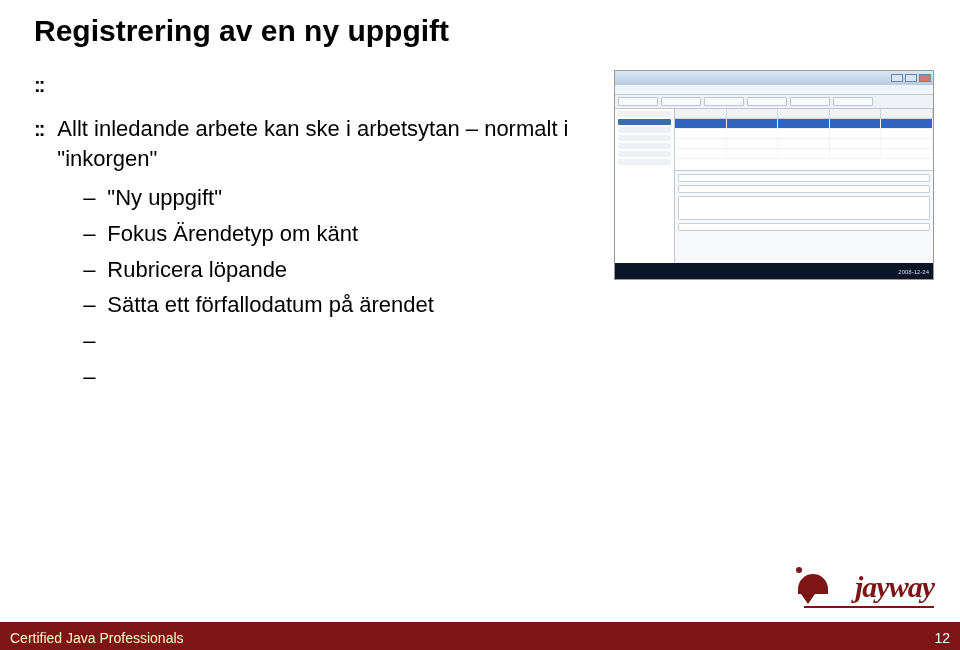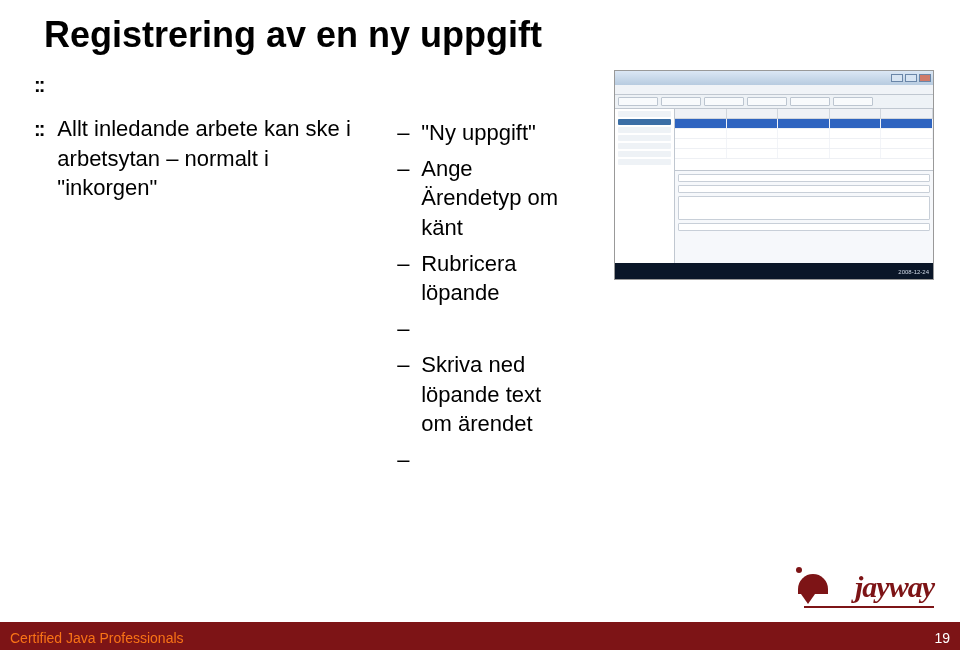--- a/index.html
+++ b/index.html
@@ -1,18 +1,18 @@
 <!DOCTYPE html>
 <html><head>
 <meta charset="utf-8">
 <style>
   * { box-sizing: border-box; margin: 0; padding: 0; }
   html, body { width: 960px; height: 650px; font-family: Arial, Helvetica, sans-serif; background: #fff; overflow: hidden; }
   .slide { position: relative; width: 960px; height: 650px; }
-  .title { position: absolute; top: 14px; left: 44px; font-size: 36px; font-weight: bold; color: #000; text-align: right; }
+  .title { position: absolute; top: 14px; left: 34px; font-size: 30px; font-weight: bold; color: #000; text-align: right; }
   .content { position: absolute; top: 70px; left: 34px; width: 540px; display: flex; flex-direction: column; gap: 14px; }
   .bullet-row { display: flex; align-items: flex-start; gap: 14px; font-size: 22px; line-height: 1.35; }
   .bullet-sym { font-weight: bold; font-size: 20px; line-height: 1.5; letter-spacing: -2px; }
   .sub-list { margin-top: 4px; padding-left: 26px; display: flex; flex-direction: column; gap: 6px; }
   .sub-item { font-size: 22px; display: flex; gap: 10px; }
   .sub-dash { width: 14px; flex-shrink: 0; }
 
   
   .app-thumb { position: absolute; top: 70px; right: 26px; width: 320px; height: 210px; border: 1px solid #999; background: #e8ecf0; overflow: hidden; font-size: 6px; }
   .app-titlebar { height: 14px; background: linear-gradient(#dbe7f5,#b7cbe0); display: flex; justify-content: flex-end; align-items: center; padding-right: 2px; gap: 2px;}
@@ -34,21 +34,21 @@
   .app-grid .grow.sel div { background:#2f64c0;}
   .app-form { flex:1; background:#f6f8fb; padding:3px; display:flex; flex-direction:column; gap:3px;}
   .app-form .fld { height:8px; background:#fff; border:1px solid #c8cfd8; border-radius:1px;}
   .app-form .fld.big { height:24px;}
   .app-status { height:18px; background:#0a1628; display:flex; align-items:center; justify-content:flex-end; padding-right:4px; color:#cfd8e6; font-size:6px;}
 
   
   .footer { position: absolute; left: 0; right: 0; bottom: 0; height: 40px; }
   .footer-bar { position:absolute; left:0; right:0; bottom:24px; height:4px; background:#7d1416;}
   .footer-band { position:absolute; left:0; right:0; bottom:0; height:24px; background:#7d1416; display:flex; align-items:center; justify-content:space-between; padding:0 10px;}
-  .footer-text { color:#f97316; font-size:14px; }
+  .footer-text { color:#fef9c3; font-size:14px; }
   .footer-num { color:#fff; font-size:14px; }
 
   
   .brand { position:absolute; right:26px; bottom:46px; display:flex; align-items:flex-end; gap:21px;}
   .brand-mark { width:42px; height:42px; position:relative; }
   .brand-mark .drop { position:absolute; left:9px; bottom:0; width:0; height:0; border-left:7px solid transparent; border-right:7px solid transparent; border-top:10px solid #7d1416;}
   .brand-mark .ball { position:absolute; left:6px; bottom:10px; width:30px; height:20px; background:#7d1416; border-top-left-radius:20px; border-top-right-radius:20px;}
   .brand-mark .dot { position:absolute; left:4px; top:5px; width:6px; height:6px; background:#7d1416; border-radius:50%;}
   .brand-text { font-family: Georgia, 'Times New Roman', serif; font-style: italic; font-weight: bold; font-size: 30px; color:#7d1416; letter-spacing:-1px;}
   .brand-underline { position:absolute; right:26px; bottom:42px; width:130px; height:2px; background:#7d1416;}
@@ -61,41 +61,41 @@
   <div class="title">Registrering av en ny uppgift</div>
 
   <div class="content">
 
     <div class="bullet-row">
       <div class="bullet-sym">::</div>
     </div>
 
     <div class="bullet-row">
       <div class="bullet-sym">::</div>
-      <div style="display:flex; gap:20px;">
+      <div style="display:flex; flex-direction:column; gap:6px;">
         <div>Allt inledande arbete kan ske i arbetsytan – normalt i "inkorgen"</div>
         <div class="sub-list">
           <div class="sub-item">
             <div class="sub-dash">–</div>
             <div>"Ny uppgift"</div>
           </div>
           <div class="sub-item">
             <div class="sub-dash">–</div>
-            <div>Ange Ärendetyp om känt</div>
+            <div>Fokus Ärendetyp om känt</div>
           </div>
           <div class="sub-item">
             <div class="sub-dash">–</div>
             <div>Rubricera löpande</div>
           </div>
           <div class="sub-item">
             <div class="sub-dash">–</div>
+            <div>Sätta ett förfallodatum på ärendet</div>
           </div>
           <div class="sub-item">
             <div class="sub-dash">–</div>
-            <div>Skriva ned löpande text om ärendet</div>
           </div>
           <div class="sub-item">
             <div class="sub-dash">–</div>
           </div>
         </div>
       </div>
     </div>
   </div>
 
   <div class="app-thumb">
@@ -181,17 +181,17 @@
       <div class="drop"></div>
     </div>
     <div class="brand-text">jayway</div>
   </div>
   <div class="brand-underline"></div>
 
   <div class="footer">
     <div class="footer-bar"></div>
     <div class="footer-band">
       <span class="footer-text">Certified Java Professionals</span>
-      <span class="footer-num">19</span>
+      <span class="footer-num">12</span>
     </div>
   </div>
 
 </div>
 
 </body></html>

